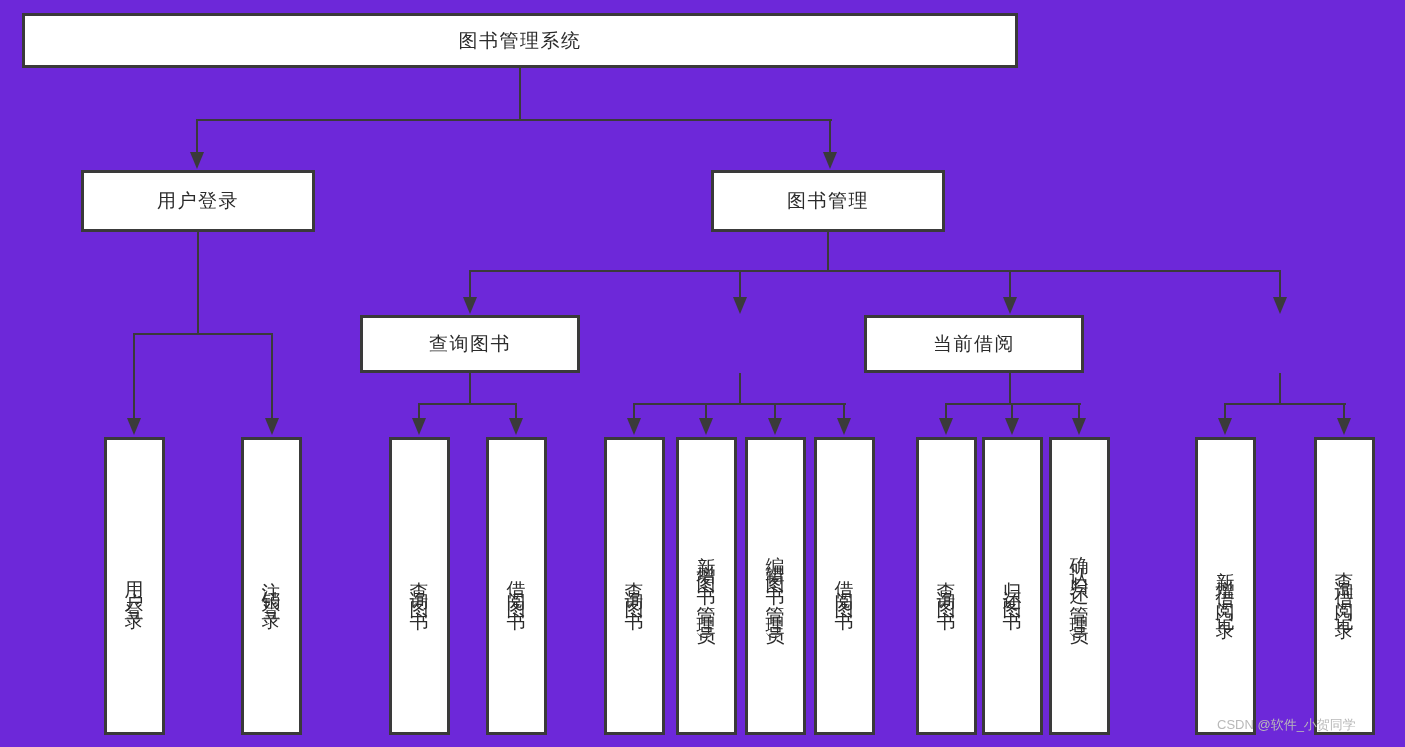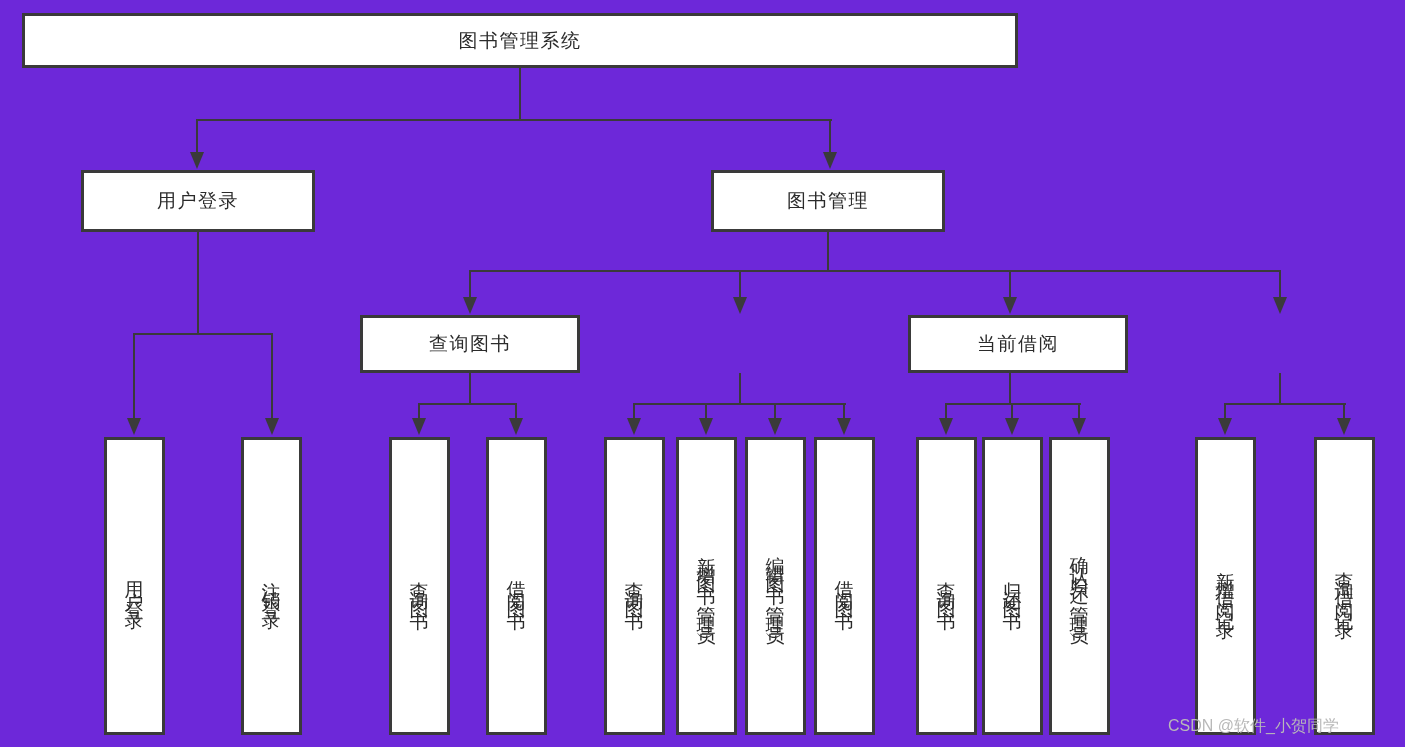--- a/index.html
+++ b/index.html
@@ -18,22 +18,22 @@
     writing-mode:vertical-rl; letter-spacing:10px; line-height:1;
     display:block;
   }
   .line { position:absolute; background:#3a3a3a; }
   .arrow {
     position:absolute; width:0; height:0;
     border-left:7px solid transparent; border-right:7px solid transparent;
     border-top:17px solid #3a3a3a;
   }
   .watermark {
-    position:absolute; left:1168px; top:716px; color:#b9b9b9;
-    font-size:16px; white-space:nowrap; z-index:5;
+    position:absolute; left:1217px; top:716px; color:#b9b9b9;
+    font-size:13px; white-space:nowrap; z-index:5;
   }
 </style>
 </head>
 <body>
 
 <div class="canvas">
 
   <div class="box hbox" style="left:22px;top:13px;width:996px;height:55px">
     <span>图书管理系统</span>
   </div>
@@ -66,21 +66,21 @@
   <div class="line" style="left:739px;top:272px;width:2px;height:26px"></div>
   <div class="arrow" style="left:733px;top:297px"></div>
   <div class="line" style="left:1009px;top:272px;width:2px;height:26px"></div>
   <div class="arrow" style="left:1003px;top:297px"></div>
   <div class="line" style="left:1279px;top:272px;width:2px;height:26px"></div>
   <div class="arrow" style="left:1273px;top:297px"></div>
 
   <div class="box hbox" style="left:360px;top:315px;width:220px;height:58px">
     <span>查询图书</span>
   </div>
-  <div class="box hbox" style="left:908px;top:315px;width:220px;height:58px">
+  <div class="box hbox" style="left:864px;top:315px;width:220px;height:58px">
     <span>当前借阅</span>
   </div>
 
   <div class="line" style="left:469px;top:373px;width:2px;height:32px"></div>
   <div class="line" style="left:418px;top:403px;width:99px;height:2px"></div>
   <div class="line" style="left:418px;top:405px;width:2px;height:14px"></div>
   <div class="arrow" style="left:412px;top:418px"></div>
   <div class="line" style="left:515px;top:405px;width:2px;height:14px"></div>
   <div class="arrow" style="left:509px;top:418px"></div>
 

